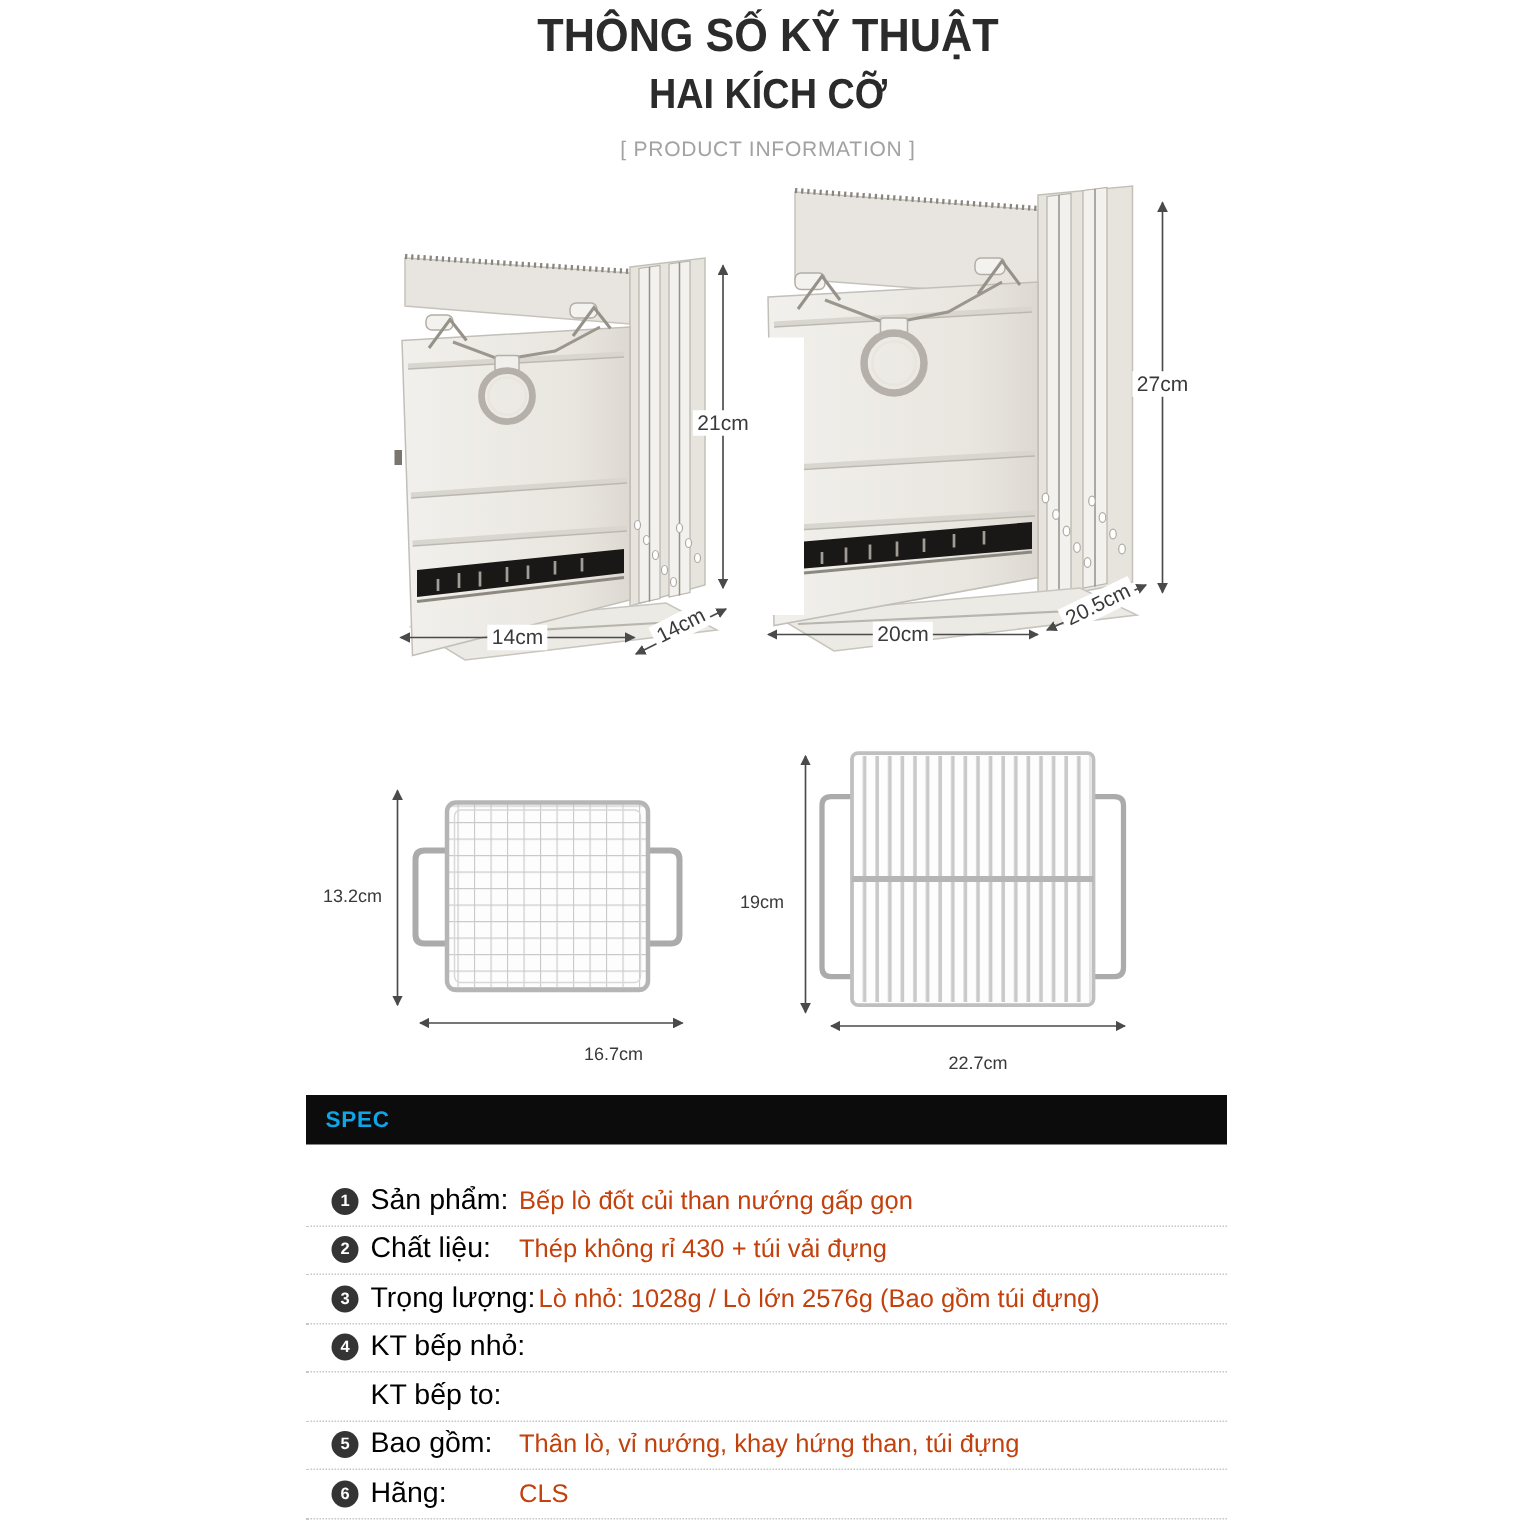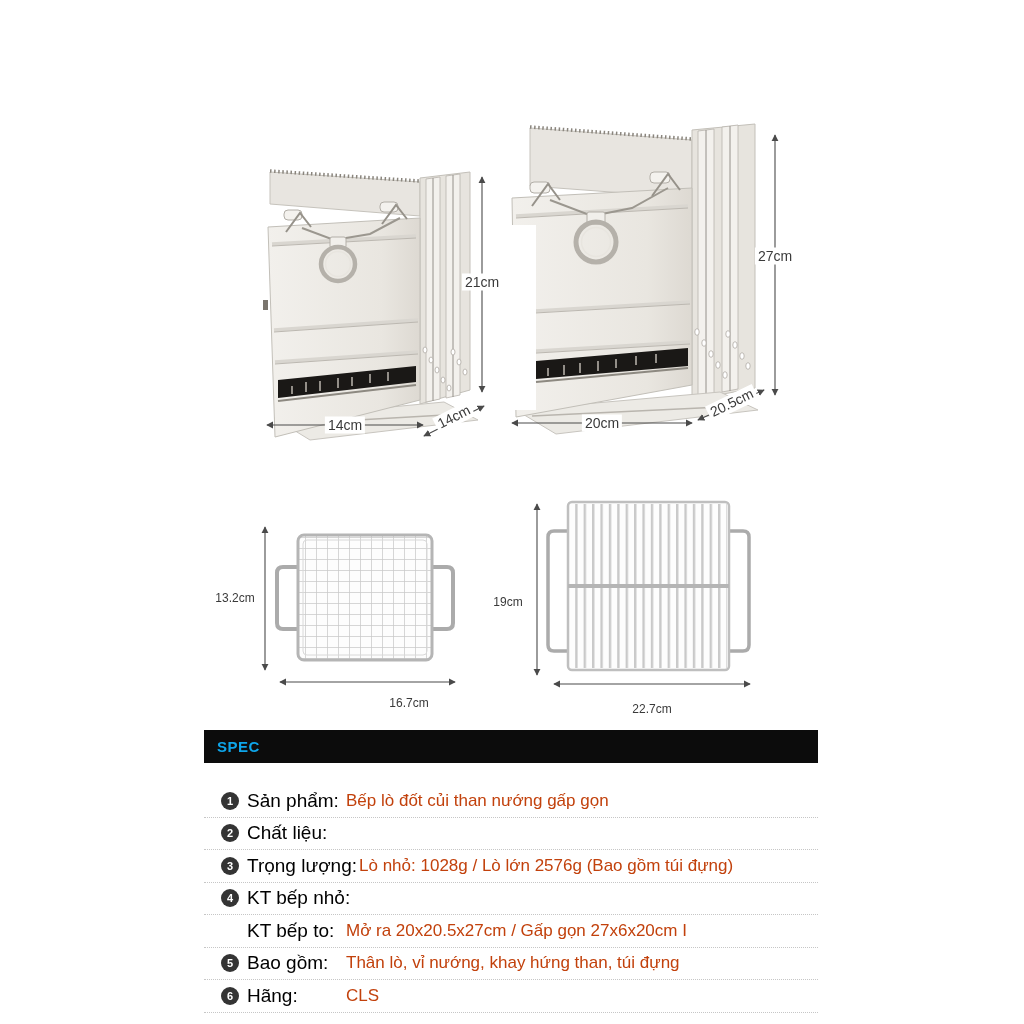--- a/index.html
+++ b/index.html
@@ -39,20 +39,25 @@
          font-size:11px;font-weight:bold;display:flex;align-items:center;justify-content:center;}
   .badge.blank{visibility:hidden;}
   .label{min-width:97px;margin-left:8px;font-size:19px;color:#000000;white-space:nowrap;}
   .value{margin-left:2px;font-size:17px;color:#c2410c;white-space:nowrap;}
 </style>
 </head>
 <body>
 
 <div class="page">
 
+  <div class="hdr">
+    <h1>THÔNG SỐ KỸ THUẬT</h1>
+    <h2>HAI KÍCH CỠ</h2>
+    <div class="tagline">[ PRODUCT INFORMATION ]</div>
+  </div>
 
   <div class="diagram" id="small-stove">
     <svg width="260" height="300" viewBox="0 0 260 300">
       <defs>
         <linearGradient id="faceS" x1="0" y1="0" x2="1" y2="0">
           <stop offset="0" stop-color="#f2f0ec"></stop>
             <stop offset="0.75" stop-color="#e9e6e0"></stop>
             <stop offset="1" stop-color="#ddd9d2"></stop>
         </linearGradient>
         <marker id="arS" viewBox="0 0 7 7" refX="6.2" refY="3.5" markerWidth="6.5" markerHeight="6.5" orient="auto-start-reverse">
@@ -242,34 +247,34 @@
 
   <div class="spec-table">
     <div class="row">
       <span class="badge">1</span>
       <span class="label">Sản phẩm:</span>
       <span class="value">Bếp lò đốt củi than nướng gấp gọn</span>
     </div>
     <div class="row">
       <span class="badge">2</span>
       <span class="label">Chất liệu:</span>
+      <span class="value">Thép không rỉ 430 + túi vải đựng</span>
     </div>
     <div class="row">
       <span class="badge">3</span>
       <span class="label">Trọng lượng:</span>
       <span class="value">Lò nhỏ: 1028g / Lò lớn 2576g (Bao gồm túi đựng)</span>
     </div>
     <div class="row">
       <span class="badge">4</span>
       <span class="label">KT bếp nhỏ:</span>
     </div>
     <div class="row">
       <span class="badge blank"></span>
       <span class="label">KT bếp to:</span>
-      <span class="value">Mở ra 20x20.5x27cm / Gấp gọn 27x6x20cm I</span>
     </div>
     <div class="row">
       <span class="badge">5</span>
       <span class="label">Bao gồm:</span>
       <span class="value">Thân lò, vỉ nướng, khay hứng than, túi đựng</span>
     </div>
     <div class="row">
       <span class="badge">6</span>
       <span class="label">Hãng:</span>
       <span class="value">CLS</span>

